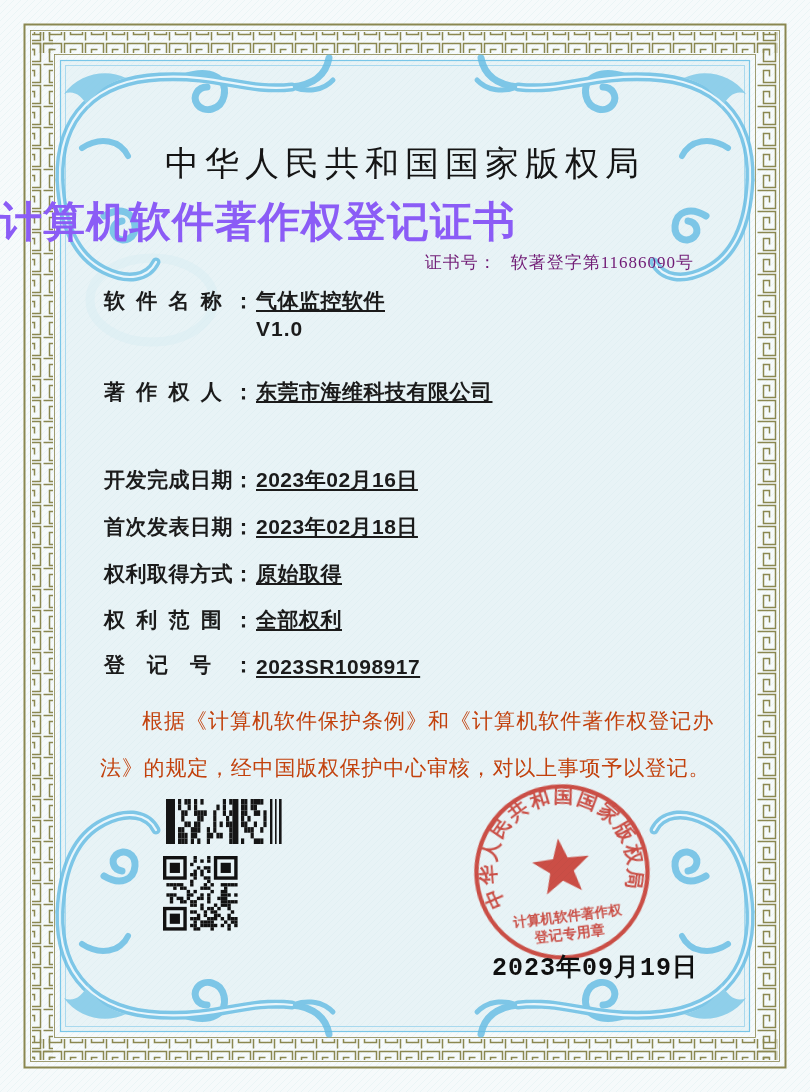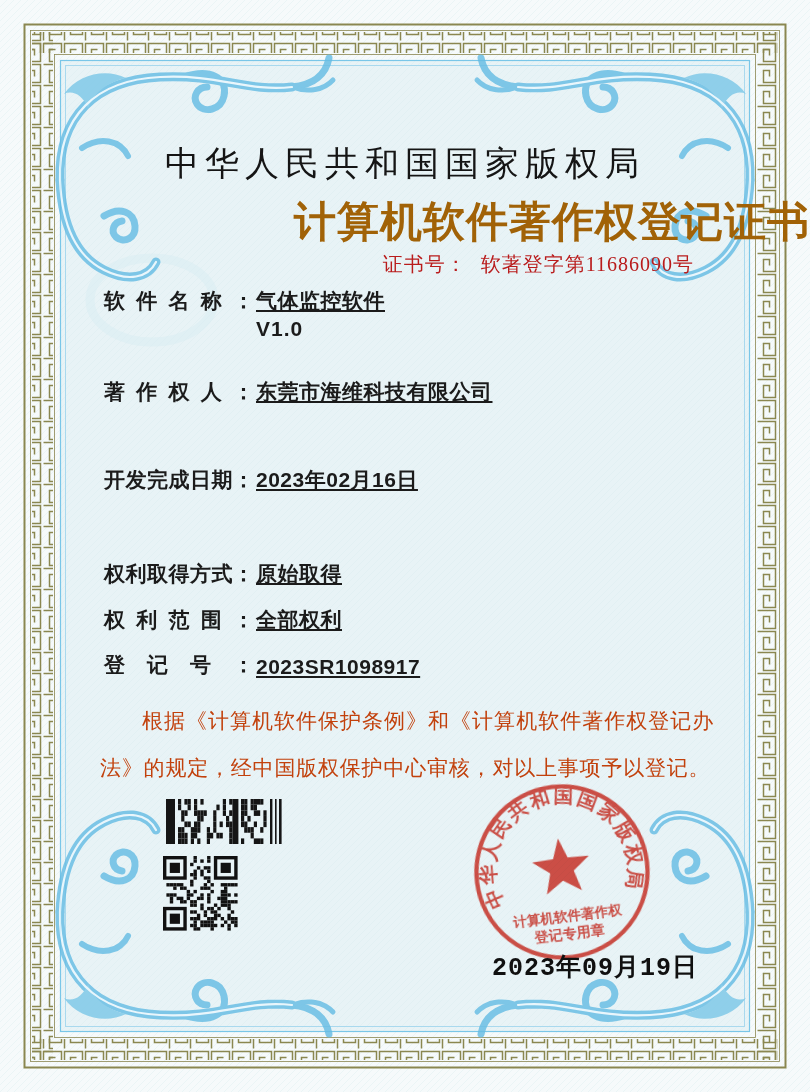--- a/index.html
+++ b/index.html
@@ -3,25 +3,25 @@
 <meta charset="utf-8">
 <style>
   html,body{margin:0;padding:0;background:#e8e6e2;}
   .page{position:relative;width:810px;height:1092px;background:#f6fafb;overflow:hidden;
         box-shadow:inset 0 0 16px rgba(110,110,110,.38);
         font-family:"Liberation Sans","DejaVu Sans",sans-serif;color:#1b1b1b;}
   .bg{position:absolute;left:0;top:0;width:810px;height:1092px;}
   .authority{position:absolute;left:0;top:141px;width:810px;text-align:center;
         font-family:"Liberation Serif","DejaVu Serif",serif;font-size:34px;font-weight:500;
         letter-spacing:6px;color:#151515;}
-  .cert-title{position:absolute;left:0;top:194px;width:810px;text-align:right;
+  .cert-title{position:absolute;left:0;top:194px;width:810px;text-align:left;
         font-family:"Liberation Serif","DejaVu Serif",serif;font-size:42px;font-weight:700;
-        letter-spacing:1px;color:#a16207;}
+        letter-spacing:1px;color:#8b5cf6;}
   .certno{position:absolute;top:251px;right:116px;font-family:"Liberation Serif","DejaVu Serif",serif;
-        font-size:20px;letter-spacing:1px;color:#b91c1c;}
+        font-size:17px;letter-spacing:1px;color:#701a75;}
   .certno .gap{display:inline-block;width:14px;}
   .row{position:absolute;left:104px;display:flex;align-items:flex-end;font-size:21px;font-weight:700;}
   .row .lbl{display:inline-block;width:150px;text-align:justify;text-align-last:justify;flex:0 0 150px;}
   .row .val{margin-left:2px;white-space:nowrap;letter-spacing:.5px;text-decoration:underline;}
   .version{position:absolute;left:256px;top:317px;font-size:21px;font-weight:700;letter-spacing:1px;}
   .para{position:absolute;left:100px;top:697px;width:614px;font-size:21px;font-weight:500;
         line-height:47px;text-align:justify;text-indent:2em;letter-spacing:.8px;color:#c2410c;}
   .barcode{position:absolute;left:166px;top:799px;}
   .qrcode{position:absolute;left:163px;top:856px;}
   .seal{position:absolute;left:468px;top:778px;width:188px;height:188px;
@@ -94,20 +94,24 @@
     <span class="val">气体监控软件</span>
   </div>
   <div class="version">V1.0</div>
   <div class="row" style="top:378px">
     <span class="lbl">著作权人：</span>
     <span class="val">东莞市海维科技有限公司</span>
   </div>
   <div class="row" style="top:466px">
     <span class="lbl">开发完成日期：</span>
     <span class="val">2023年02月16日</span>
+  </div>
+  <div class="row" style="top:513px">
+    <span class="lbl">首次发表日期：</span>
+    <span class="val">2023年02月18日</span>
   </div>
   <div class="row" style="top:560px">
     <span class="lbl">权利取得方式：</span>
     <span class="val">原始取得</span>
   </div>
   <div class="row" style="top:606px">
     <span class="lbl">权利范围：</span>
     <span class="val">全部权利</span>
   </div>
   <div class="row" style="top:651px">

